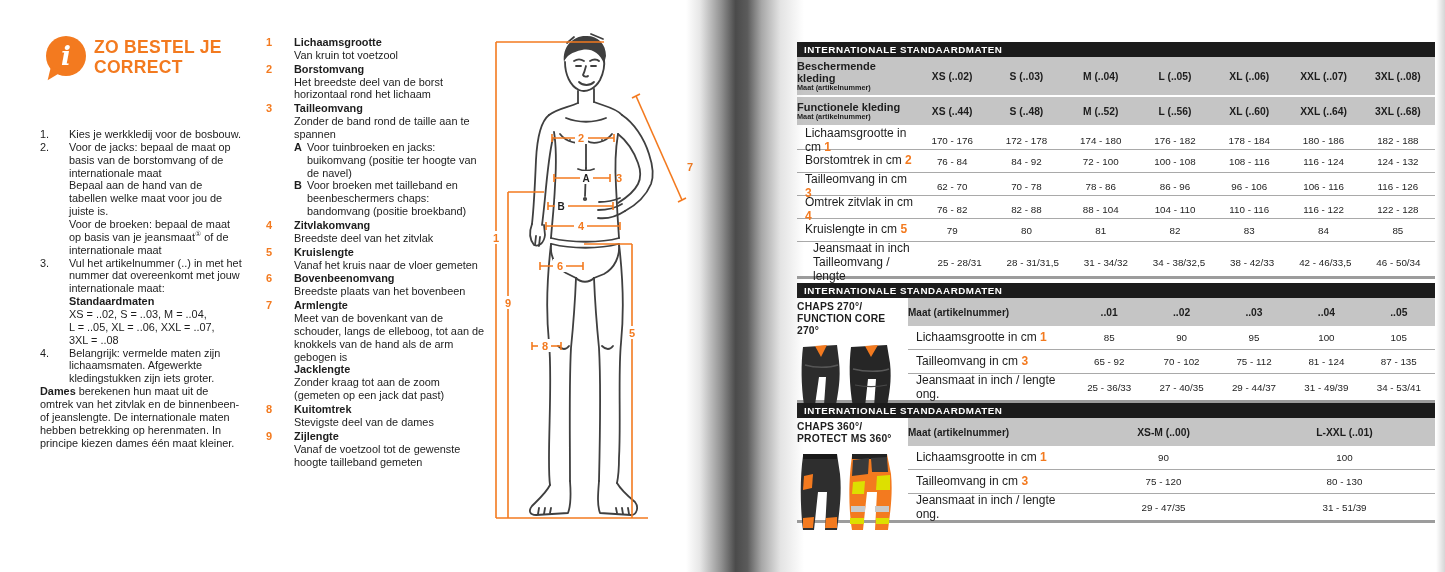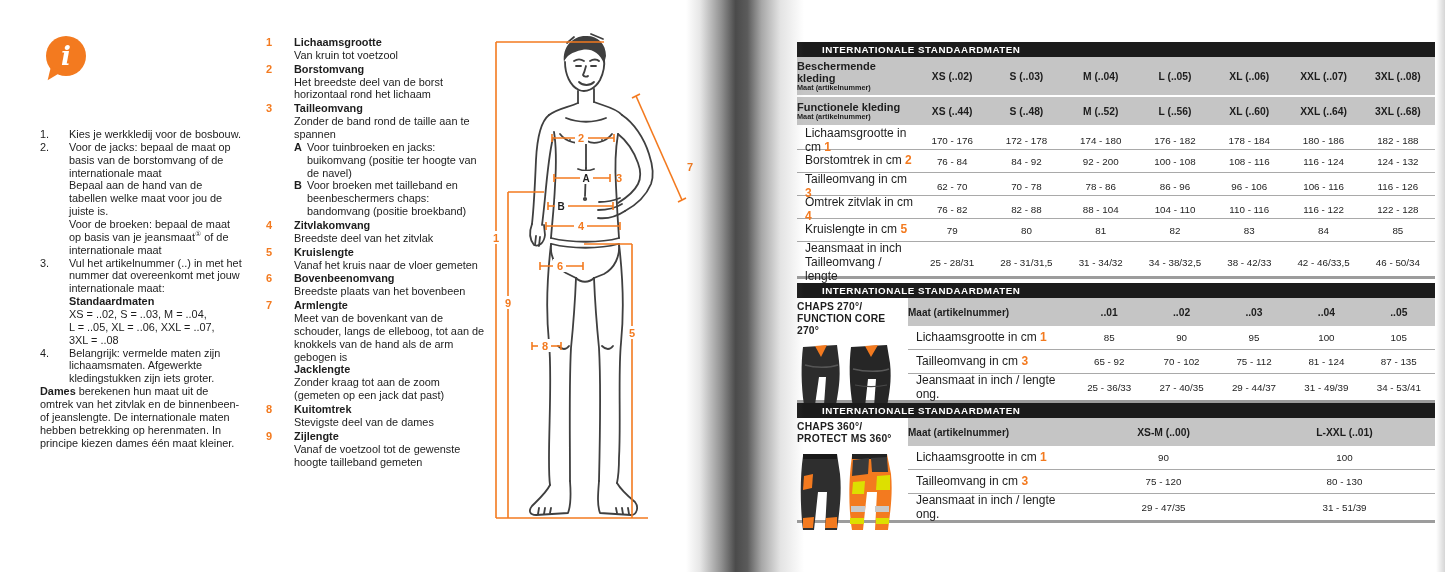--- a/index.html
+++ b/index.html
@@ -45,38 +45,38 @@
     background:linear-gradient(90deg, rgba(88,88,88,0) 0%, rgba(88,88,88,0.15) 12%,
       rgba(70,70,70,0.60) 30%, rgba(50,50,50,0.88) 42%, rgba(50,50,50,0.80) 52%,
       rgba(80,80,80,0.50) 64%, rgba(130,130,130,0.22) 80%, rgba(255,255,255,0) 100%);}
   .edge-right{position:absolute;right:0;top:0;width:9px;height:572px;z-index:6;pointer-events:none;
     background:linear-gradient(90deg, rgba(0,0,0,0) 0%, rgba(0,0,0,0.16) 100%);}
 
   
   .tbl{position:absolute;left:797px;width:638px;}
   .t1{top:42px;}  .t2{top:283px;}  .t3{top:403px;}
   .t-bar{height:15px;background:#1b1b1b;color:#fff;display:flex;align-items:center;
-    padding-left:25px;font-size:9.8px;font-weight:bold;letter-spacing:.5px;}
+    padding-left:7px;font-size:9.8px;font-weight:bold;letter-spacing:.5px;}
   .t-headrow{background:#c5c5c5;display:grid;align-items:center;}
   .t-row{background:#fff;display:grid;align-items:center;border-bottom:1px solid #a9a9a9;}
   .cols7{grid-template-columns:118px repeat(7,1fr);}
   .cols5{grid-template-columns:165px repeat(5,1fr);}
   .cols2{grid-template-columns:165px repeat(2,1fr);}
   .h-label{line-height:1.1;}
   .h-title{display:block;font-weight:bold;font-size:11px;}
   .h-sub{display:block;font-weight:bold;font-size:7.3px;}
   .h-col{text-align:center;font-weight:bold;font-size:10.3px;}
   .t-label{padding-left:8px;font-size:12px;line-height:1.15;}
   .t-label .ref{color:#f37a1f;font-weight:bold;}
   .t-label .lbl2{display:block;}
   .t-cell{text-align:center;font-size:9.8px;}
   .t1 .t-headrow.first{height:38px;border-bottom:2px solid #fff;}
   .t1 .t-headrow.second{height:28px;border-bottom:2px solid #fff;}
   .t1 .t-body .t-row{height:22px;}
-  .t1 .t-body .t-row:last-child{height:34px;border-bottom:none;}
+  .t1 .t-body .t-row:last-child{height:34px;border-bottom:none;margin-left:8px;}
   .t-bottom{height:3px;background:#9c9c9c;}
   .side-tbl{position:relative;}
   .side-tbl .t-grid{margin-left:111px;}
   .side-tbl .t-headrow{height:28px;}
   .side-tbl .t-row{height:23px;}
   .side-tbl .t-row:last-child{height:26px;border-bottom:none;}
   .product{position:absolute;left:0;top:3px;width:108px;}
   .p-name{font-size:10.3px;font-weight:bold;line-height:1.15;letter-spacing:.2px;}
   .p-name span{display:block;}
   .p-img{margin-top:3px;}
@@ -84,20 +84,24 @@
 </head>
 <body>
 
 <div class="canvas">
 
   <div class="badge">
     <div class="circle">i</div>
     <div class="tail"></div>
   </div>
 
+  <div class="page-title">
+    <span>ZO BESTEL JE</span>
+    <span>CORRECT</span>
+  </div>
 
   <div class="instructions">
     <div class="i-item">
       <div class="i-num">1.</div>
       <div class="i-body">
           <span>Kies je werkkledij voor de bosbouw.</span>
         </div>
     </div>
     <div class="i-item">
       <div class="i-num">2.</div>
@@ -351,21 +355,21 @@
           <div class="t-cell">176 - 182</div>
           <div class="t-cell">178 - 184</div>
           <div class="t-cell">180 - 186</div>
           <div class="t-cell">182 - 188</div>
         </div>
 
         <div class="t-row cols7">
           <div class="t-label"><span style="display:inline">Borstomtrek in cm</span> <b class="ref">2</b><span class="lbl2"></span></div>
           <div class="t-cell">76 - 84</div>
           <div class="t-cell">84 - 92</div>
-          <div class="t-cell">92 - 200</div>
+          <div class="t-cell">72 - 100</div>
           <div class="t-cell">100 - 108</div>
           <div class="t-cell">108 - 116</div>
           <div class="t-cell">116 - 124</div>
           <div class="t-cell">124 - 132</div>
         </div>
 
         <div class="t-row cols7">
           <div class="t-label"><span style="display:inline">Tailleomvang in cm</span> <b class="ref">3</b><span class="lbl2"></span></div>
           <div class="t-cell">62 - 70</div>
           <div class="t-cell">70 - 78</div>

